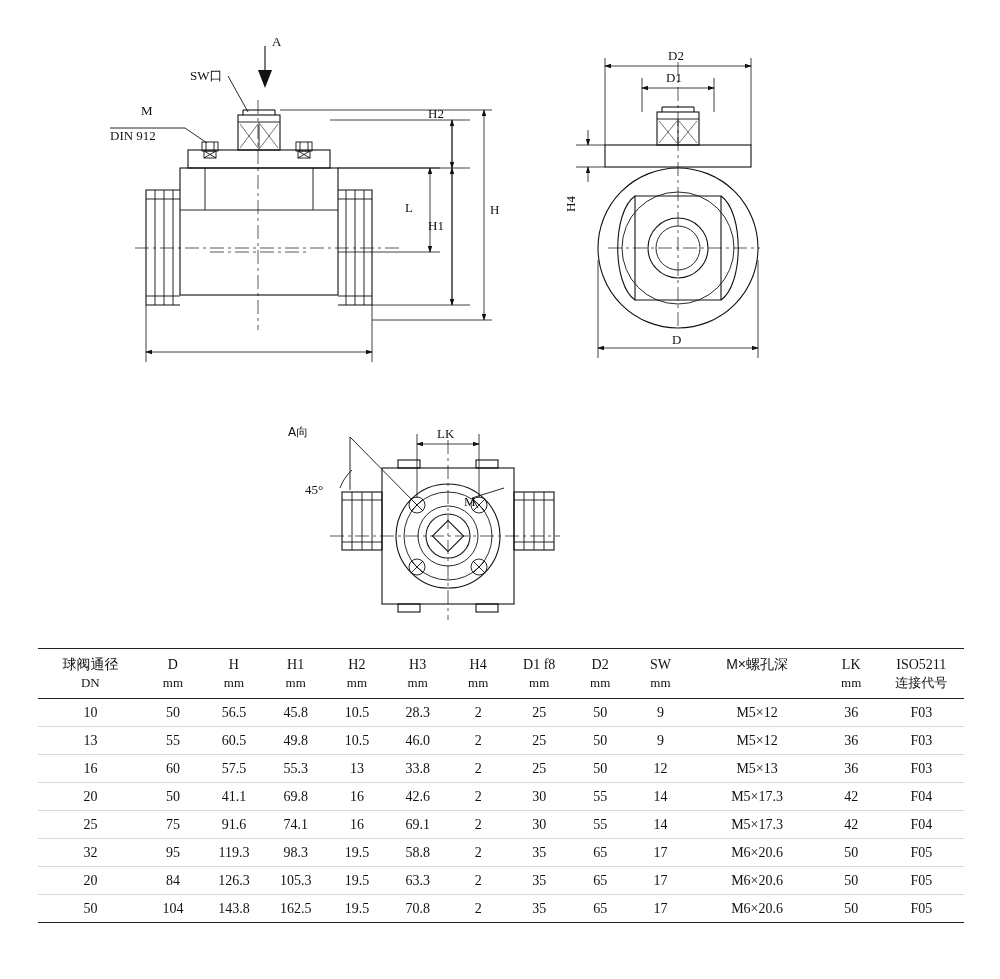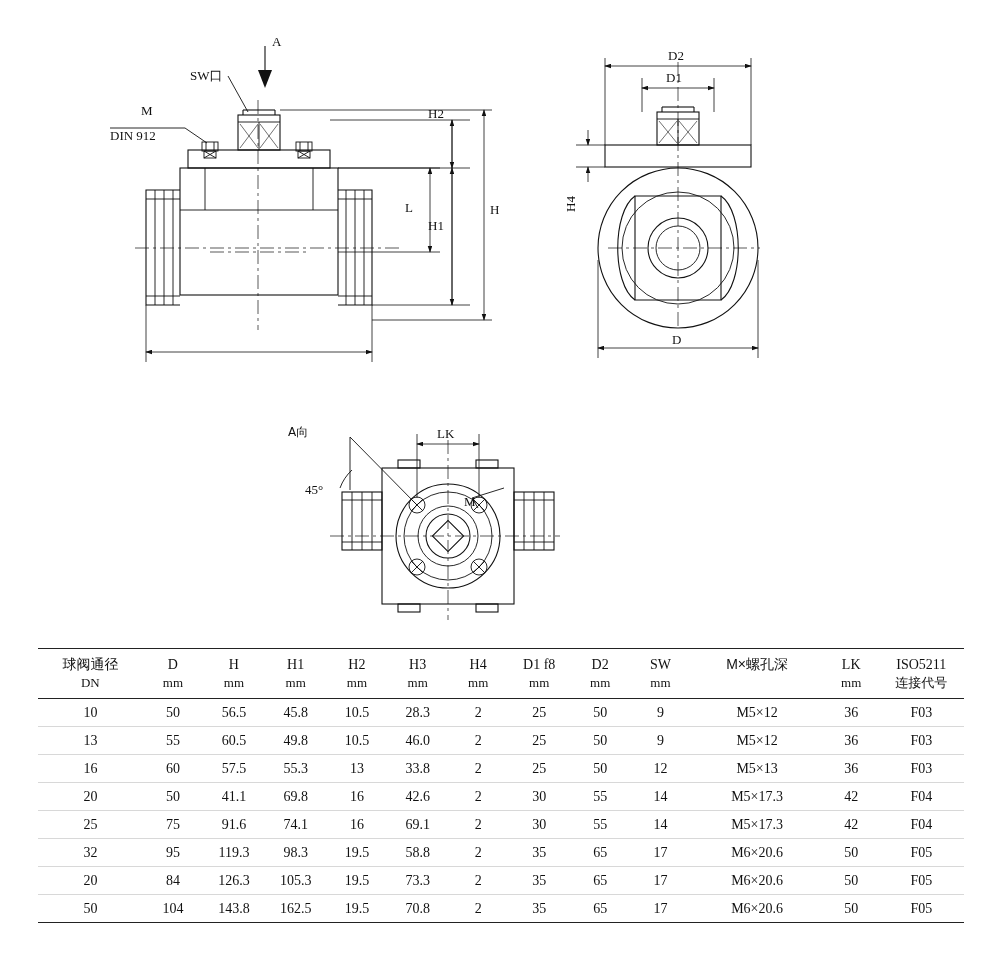--- a/index.html
+++ b/index.html
@@ -419,21 +419,21 @@
             <td class="col-m">M6×20.6</td>
             <td class="col-lk">50</td>
             <td class="col-iso">F05</td>
           </tr>
           <tr>
             <td class="col-dn">20</td>
             <td class="col-n">84</td>
             <td class="col-n">126.3</td>
             <td class="col-n">105.3</td>
             <td class="col-n">19.5</td>
-            <td class="col-n">73.3</td>
+            <td class="col-n">63.3</td>
             <td class="col-n">2</td>
             <td class="col-n">35</td>
             <td class="col-n">65</td>
             <td class="col-n">17</td>
             <td class="col-m">M6×20.6</td>
             <td class="col-lk">50</td>
             <td class="col-iso">F05</td>
           </tr>
           <tr>
             <td class="col-dn">50</td>

